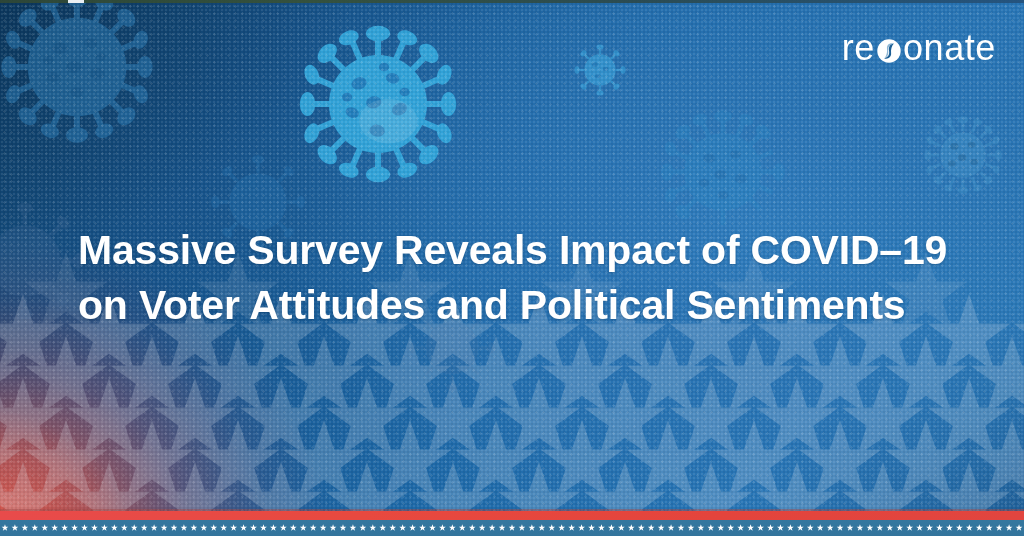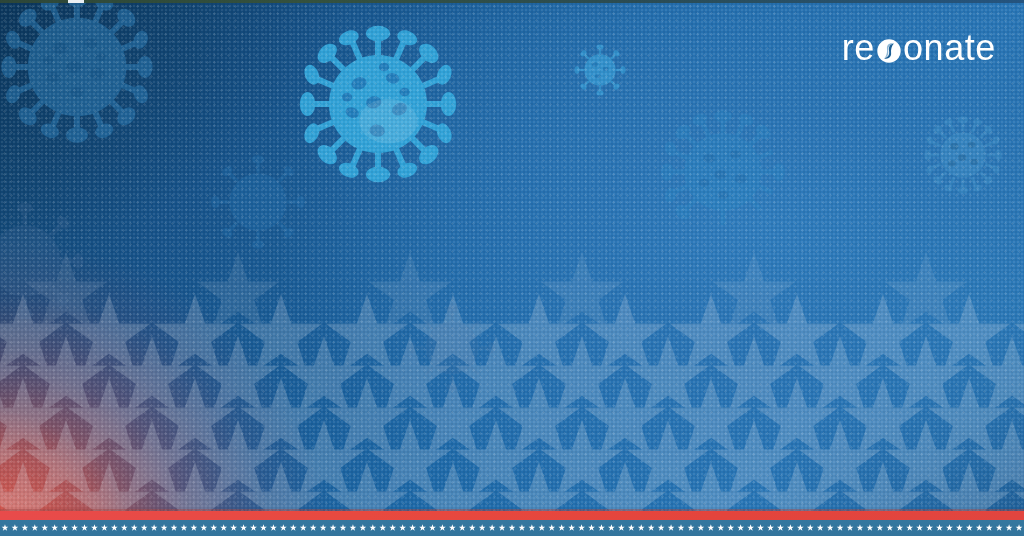--- a/index.html
+++ b/index.html
@@ -605,20 +605,24 @@
   <div class="logo">
     <div class="logo-text">
       <span class="logo-pre">re</span><span class="logo-mark"><svg viewBox="0 0 40 40" xmlns="http://www.w3.org/2000/svg" width="26" height="26">
             <circle cx="20" cy="20" r="18" fill="#ffffff"></circle>
             <path d="M27.5 8.5 C20.5 9.5 19.0 15.5 20.0 19.8 C21.0 24.2 19.8 29.6 12.6 31.4 C18.5 33.0 24.0 29.5 23.2 23.2 C22.6 18.4 24.0 11.8 27.5 8.5 Z" fill="#1d5f95"></path>
             <path d="M12.6 31.4 C18.0 29.4 19.6 24.0 18.8 20.0 C18.0 16.0 19.4 10.6 27.5 8.5 C21.0 6.8 16.2 10.4 16.9 16.6 C17.5 21.6 16.2 28.4 12.6 31.4 Z" fill="#2e79b0" opacity="0.55"></path>
           </svg></span><span class="logo-post">onate</span>
     </div>
   </div>
 
+  <h1 class="headline">
+    <span class="hl-line">Massive Survey Reveals Impact of COVID–19</span>
+    <span class="hl-line">on Voter Attitudes and Political Sentiments</span>
+  </h1>
 
   <div class="band-red-topline"></div>
   <div class="band-red"></div>
   <div class="band-stars">
     <svg viewBox="0 0 1024 16" xmlns="http://www.w3.org/2000/svg" aria-hidden="true" preserveAspectRatio="none">
       <defs>
         <symbol id="tinystar" viewBox="0 0 100 96">
           <path d="M50 2 L61.8 36.3 L98 36.6 L68.8 58 L79.9 92.5 L50 71.5 L20.1 92.5 L31.2 58 L2 36.6 L38.2 36.3 Z"></path>
         </symbol>
       </defs>

